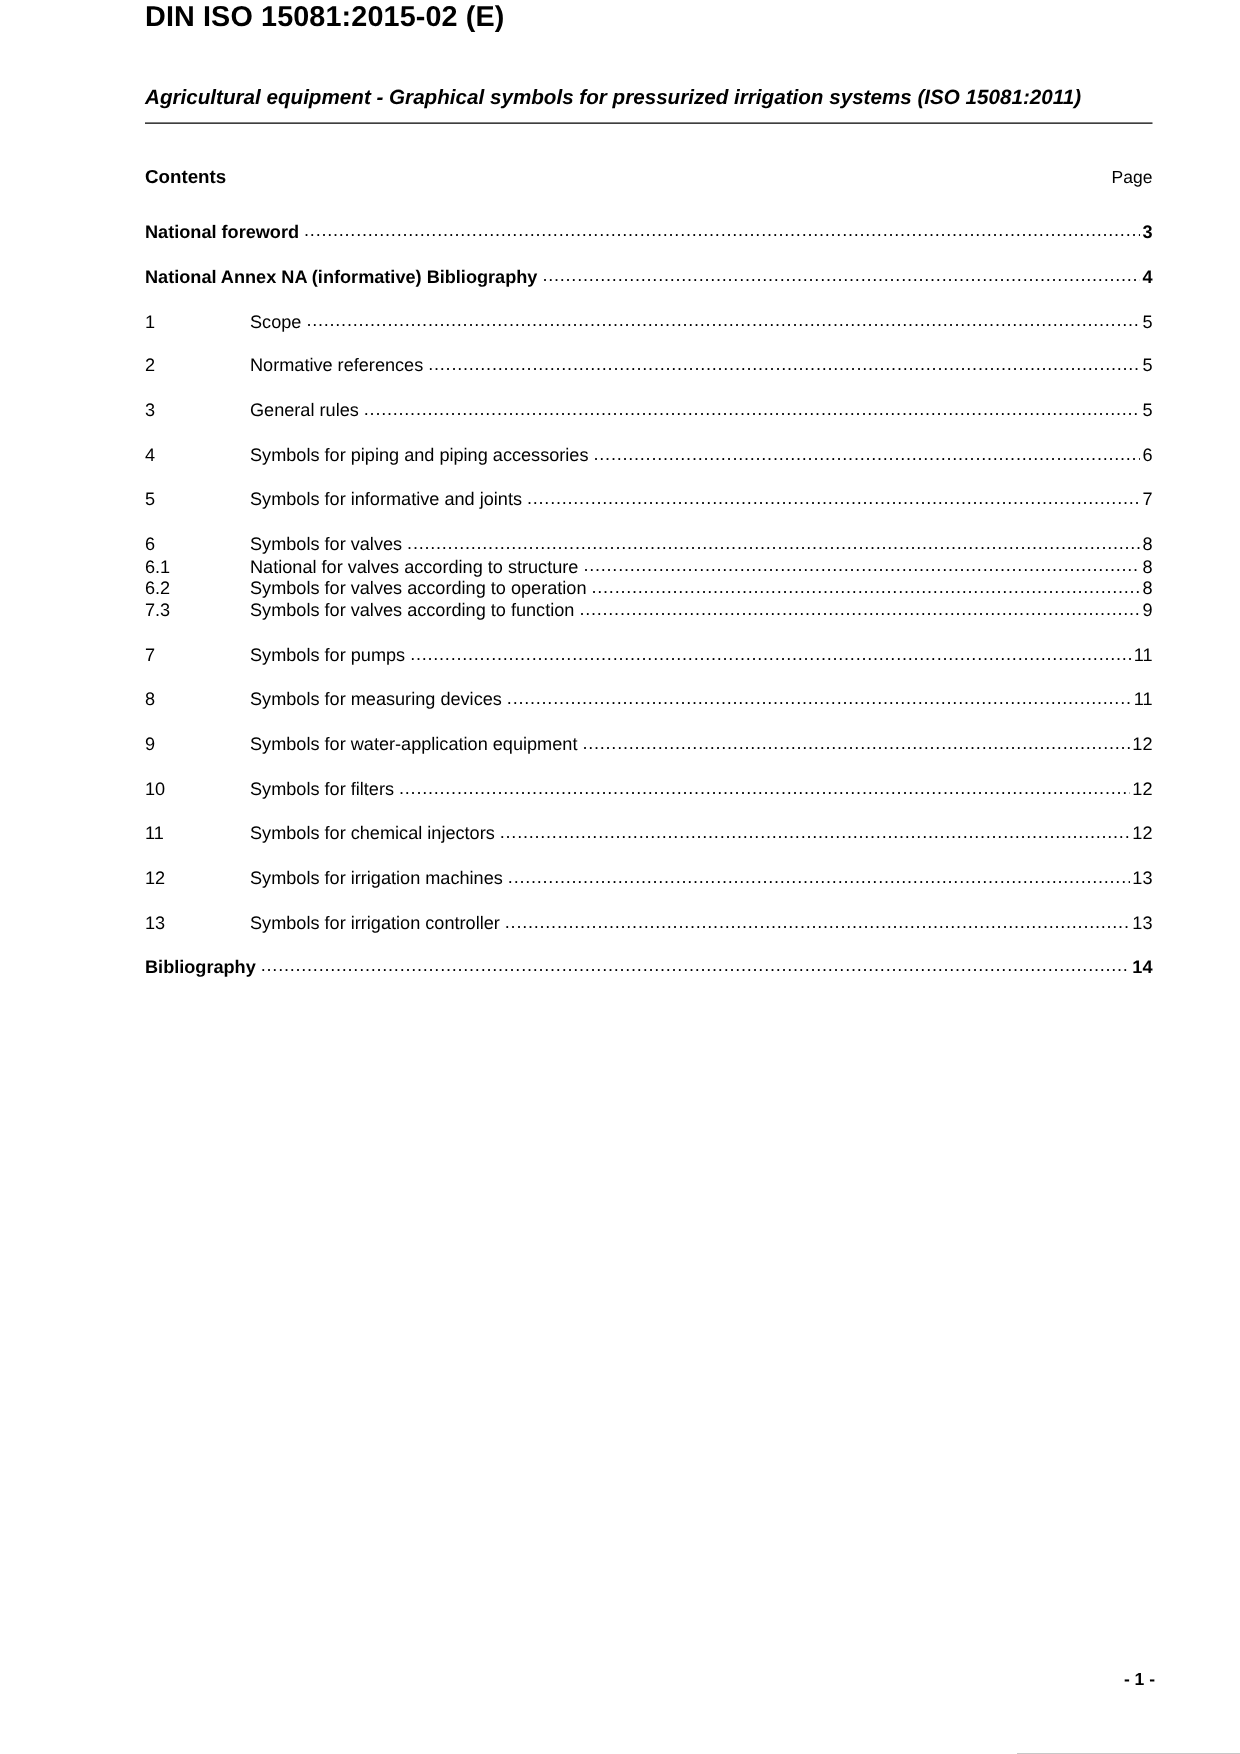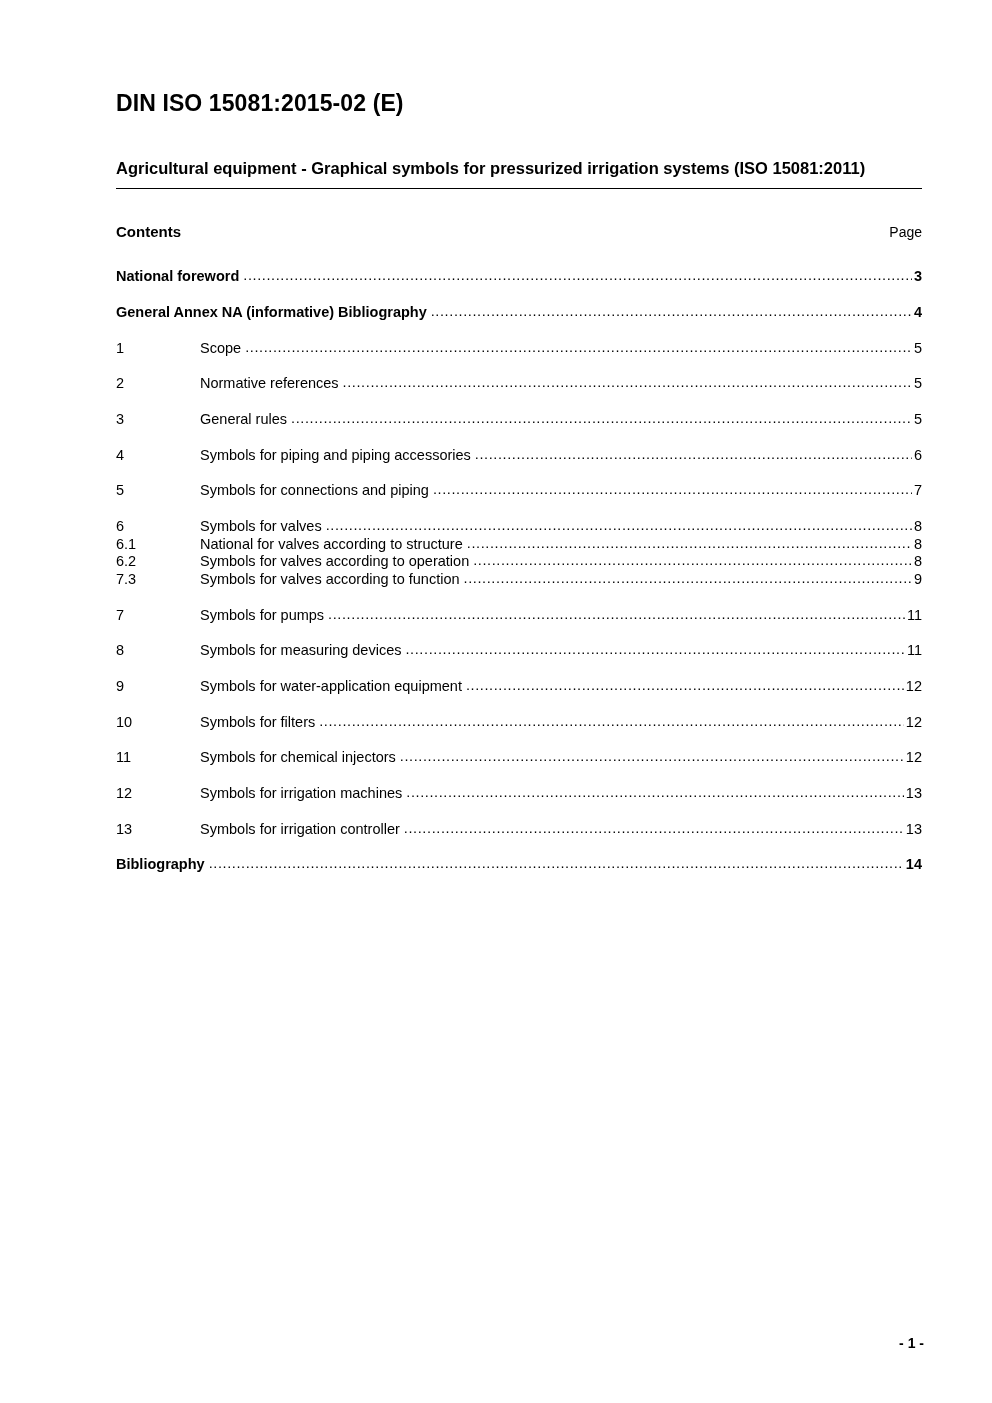--- a/index.html
+++ b/index.html
@@ -18,31 +18,31 @@
     color: #000000;
     overflow: hidden;
   }
   .content {
     position: absolute;
     left: 116px;
     top: 0;
     width: 810px;
   }
   .doc-title {
-    margin-top: 90px;
     font-size: 23px;
     font-weight: bold;
     letter-spacing: 0.1px;
   }
   .doc-subtitle {
     margin-top: 40px;
     font-size: 16.5px;
     font-weight: bold;
     line-height: 1.35;
     width: 806px;
+    font-style: italic;
   }
   .rule {
     border: none;
     border-top: 1.4px solid #000;
     margin: 9px 0 0 0;
     width: 806px;
   }
   .contents-row {
     display: flex;
     align-items: baseline;
@@ -130,21 +130,21 @@
 
     <div class="toc" id="toc-list">
         <div class="toc-entry bold">
           <span class="toc-num wide"></span>
           <span class="toc-label">National foreword</span>
           <span class="toc-dots">............................................................................................................................................................................................................................</span>
           <span class="toc-page">3</span>
         </div>
         <div class="toc-entry bold">
           <span class="toc-num wide"></span>
-          <span class="toc-label">General Annex NA (informative) Bibliography</span>
+          <span class="toc-label">National Annex NA (informative) Bibliography</span>
           <span class="toc-dots">............................................................................................................................................................................................................................</span>
           <span class="toc-page">4</span>
         </div>
         <div class="toc-entry">
           <span class="toc-num">1</span>
           <span class="toc-label">Scope</span>
           <span class="toc-dots">............................................................................................................................................................................................................................</span>
           <span class="toc-page">5</span>
         </div>
         <div class="toc-entry">
@@ -160,21 +160,21 @@
           <span class="toc-page">5</span>
         </div>
         <div class="toc-entry">
           <span class="toc-num">4</span>
           <span class="toc-label">Symbols for piping and piping accessories</span>
           <span class="toc-dots">............................................................................................................................................................................................................................</span>
           <span class="toc-page">6</span>
         </div>
         <div class="toc-entry">
           <span class="toc-num">5</span>
-          <span class="toc-label">Symbols for connections and piping</span>
+          <span class="toc-label">Symbols for informative and joints</span>
           <span class="toc-dots">............................................................................................................................................................................................................................</span>
           <span class="toc-page">7</span>
         </div>
         <div class="toc-entry tight">
           <span class="toc-num">6</span>
           <span class="toc-label">Symbols for valves</span>
           <span class="toc-dots">............................................................................................................................................................................................................................</span>
           <span class="toc-page">8</span>
         </div>
         <div class="toc-entry tight">

